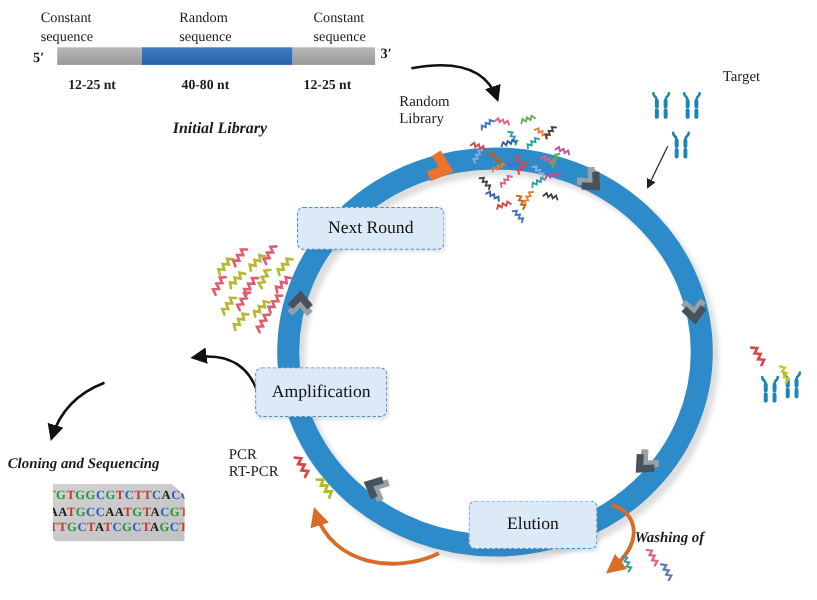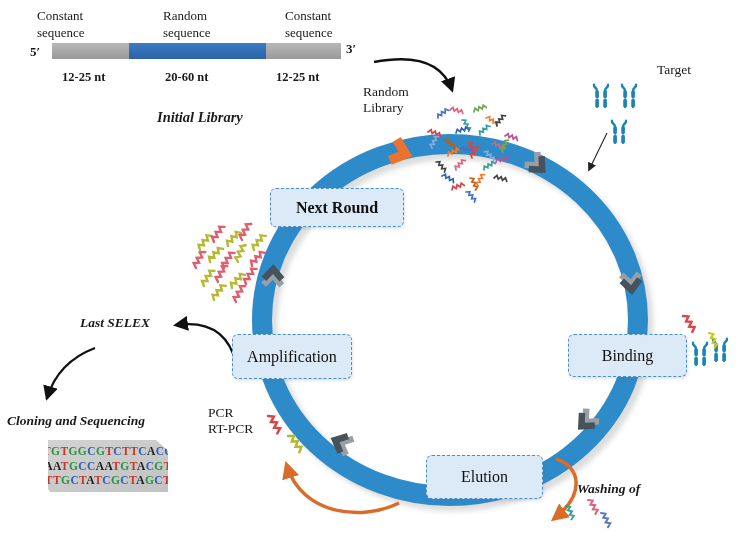--- a/index.html
+++ b/index.html
@@ -169,44 +169,40 @@
   <div class="abs lbl block" style="left:285px;top:7px;">
     <span>Constant</span>
       <span>sequence</span>
   </div>
   <div class="abs prime" style="left:30px;top:44px;">5′</div>
   <div class="abs" style="left:52px;top:43px;width:77px;height:16px;background:linear-gradient(#b8b8b8,#999);"></div>
   <div class="abs" style="left:129px;top:43px;width:137px;height:16px;background:linear-gradient(#3c7cc4,#2a62a8);"></div>
   <div class="abs" style="left:266px;top:43px;width:75px;height:16px;background:linear-gradient(#b8b8b8,#999);"></div>
   <div class="abs prime" style="left:346px;top:41px;">3′</div>
   <div class="abs lbl-b" style="left:62px;top:70px;">12-25 nt</div>
-  <div class="abs lbl-b" style="left:165px;top:70px;">20-60 nt</div>
+  <div class="abs lbl-b" style="left:165px;top:70px;">40-80 nt</div>
   <div class="abs lbl-b" style="left:276px;top:70px;">12-25 nt</div>
   <div class="abs title-b" style="left:157px;top:109px;font-style:italic;">Initial Library</div>
 
-  <div class="stage" style="left:270px;top:188px;width:132px;height:37px;font-weight:bold;">
+  <div class="stage" style="left:270px;top:188px;width:132px;height:37px;">
     <span>Next Round</span>
-  </div>
-  <div class="stage" style="left:568px;top:334px;width:117px;height:41px;">
-    <span>Binding</span>
   </div>
   <div class="stage" style="left:408px;top:455px;width:115px;height:42px;margin-left:18px;">
     <span>Elution</span>
   </div>
   <div class="stage" style="left:232px;top:334px;width:118px;height:43px;">
     <span>Amplification</span>
   </div>
 
   <div class="abs ann block" style="left:363px;top:84px;">
     <span>Random</span>
       <span>Library</span>
   </div>
   <div class="abs ann" style="left:657px;top:62px;">Target</div>
   <div class="abs ann-bi block" style="left:60px;top:315px;width:110px;text-align:center;">
-    <span>Last SELEX</span>
   </div>
   <div class="abs ann-bi" style="left:7px;top:413px;">Cloning and Sequencing</div>
   <div class="abs ann" style="left:208px;top:405px;">PCR</div>
   <div class="abs ann" style="left:208px;top:421px;">RT-PCR</div>
   <div class="abs ann-bi block" style="left:577px;top:481px;">
     <span>Washing of</span>
   </div>
 
   <div class="seqpanel">
     <div class="seqline"><span style="color: rgb(192, 57, 43);">T</span><span style="color: rgb(39, 150, 60);">G</span><span style="color: rgb(192, 57, 43);">T</span><span style="color: rgb(39, 150, 60);">G</span><span style="color: rgb(39, 150, 60);">G</span><span style="color: rgb(46, 95, 183);">C</span><span style="color: rgb(39, 150, 60);">G</span><span style="color: rgb(192, 57, 43);">T</span><span style="color: rgb(46, 95, 183);">C</span><span style="color: rgb(192, 57, 43);">T</span><span style="color: rgb(192, 57, 43);">T</span><span style="color: rgb(46, 95, 183);">C</span><span style="color: rgb(28, 28, 28);">A</span><span style="color: rgb(46, 95, 183);">C</span><span style="color: rgb(46, 95, 183);">C</span></div>

